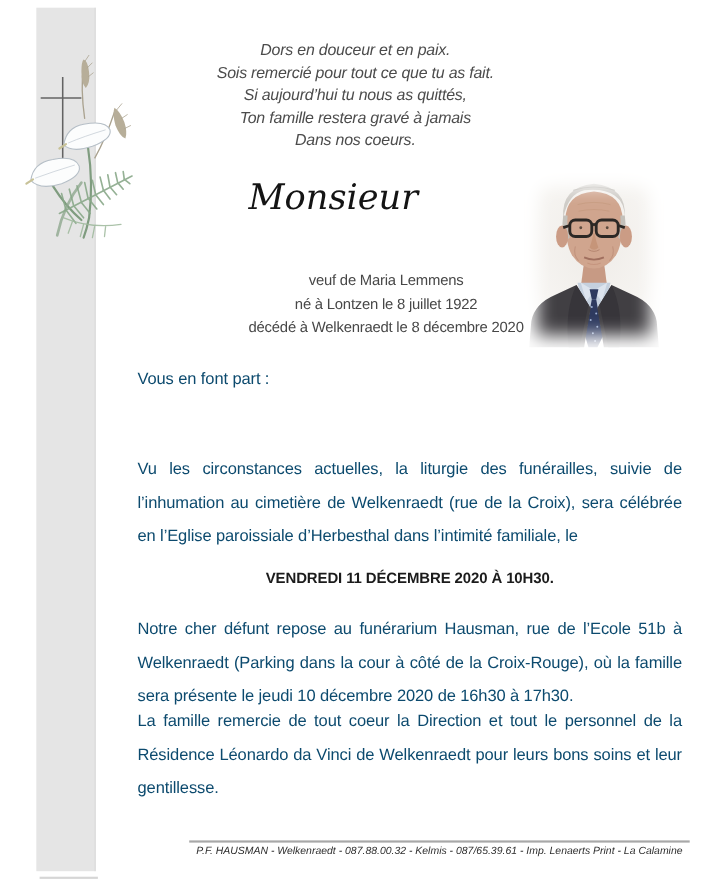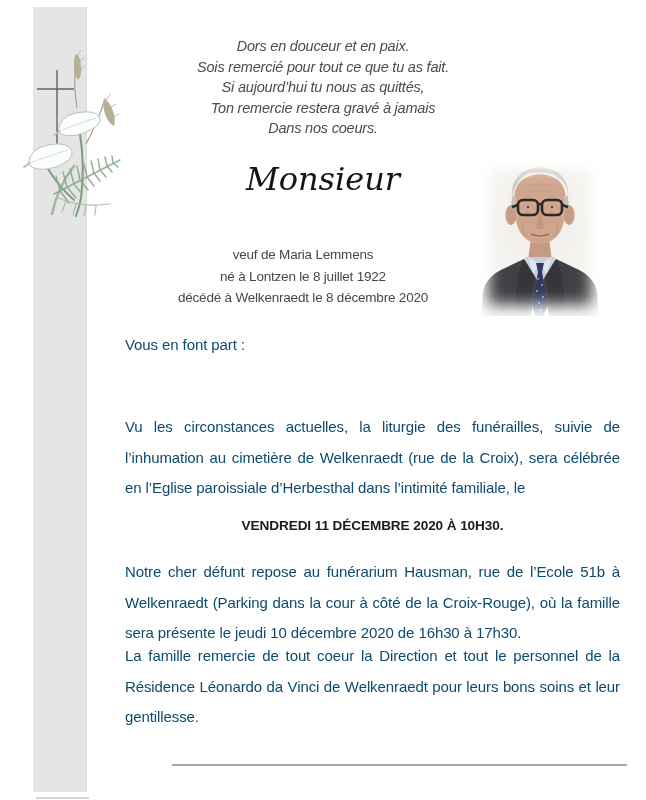--- a/index.html
+++ b/index.html
@@ -15,23 +15,23 @@
   .band-shadow{position:absolute;left:36px;top:797px;width:53px;height:2px;background:#d6d6d6;}
   .art{position:absolute;left:18px;top:46px;width:112px;height:175px;}
 
   
   .poem{position:absolute;left:93px;top:36px;width:460px;text-align:center;
         font-style:italic;font-size:14.5px;line-height:20.6px;color:#4c4c4c;letter-spacing:-0.2px;}
 
   
   .title,.name{position:absolute;left:33px;width:540px;text-align:center;color:#141414;
         font-family:"DejaVu Serif","Liberation Serif",serif;font-style:italic;}
-  .title{top:160px;font-size:32px;padding-left:20px;}
+  .title{top:160px;font-size:32px;}
   .name{top:198px;font-size:34px;letter-spacing:0.5px;}
-  .sub{position:absolute;left:33px;width:540px;text-align:center;font-size:13.5px;color:#474747;letter-spacing:-0.2px;}
+  .sub{position:absolute;left:33px;width:540px;text-align:center;font-size:13.5px;color:#474747;letter-spacing:-0.2px;padding-left:48px;}
   .rel{top:247px;}
   .birth{top:269px;}
   .death{top:290px;}
 
   
   .photo{position:absolute;left:477px;top:158px;width:126px;height:158px;}
   .photo svg{display:block;width:126px;height:158px;}
   .photo::after{content:'';position:absolute;inset:0;box-shadow:inset 0 0 16px 11px #ffffff;pointer-events:none;}
 
   
@@ -97,21 +97,21 @@
       <path d="M10,118 Q12,102 30,99 Q50,95 54,105 Q56,114 38,121 Q18,127 10,118 Z" fill="#fcfdfd" stroke="#b6bfc7" stroke-width="1"></path>
       <path d="M14,116 Q30,110 50,104" stroke="#ccd3d9" stroke-width="0.8" fill="none"></path>
       <path d="M12,117 L6,121" stroke="#c8c298" stroke-width="2" stroke-linecap="round"></path>
     </g>
   </svg>
 
   <div class="poem">
     <div class="poem-line">Dors en douceur et en paix.</div>
     <div class="poem-line">Sois remercié pour tout ce que tu as fait.</div>
     <div class="poem-line">Si aujourd’hui tu nous as quittés,</div>
-    <div class="poem-line">Ton remercie restera gravé à jamais</div>
+    <div class="poem-line">Ton famille restera gravé à jamais</div>
     <div class="poem-line">Dans nos coeurs.</div>
   </div>
 
   <div class="title">Monsieur</div>
   <div class="sub rel">veuf de Maria Lemmens</div>
   <div class="sub birth">né à Lontzen le 8 juillet 1922</div>
   <div class="sub death">décédé à Welkenraedt le 8 décembre 2020</div>
 
   <div class="photo">
     <svg viewBox="0 0 126 158" aria-hidden="true">
@@ -177,14 +177,15 @@
     </svg>
   </div>
 
   <p class="p p-intro">Vous en font part :</p>
   <p class="p p-ceremony just">Vu les circonstances actuelles, la liturgie des funérailles, suivie de l’inhumation au cimetière de Welkenraedt (rue de la Croix), sera célébrée en l’Eglise paroissiale d’Herbesthal dans l’intimité familiale, le</p>
   <p class="p p-date">VENDREDI 11 DÉCEMBRE 2020 À 10H30.</p>
   <p class="p p-repose just">Notre cher défunt repose au funérarium Hausman, rue de l’Ecole 51b à Welkenraedt (Parking dans la cour à côté de la Croix-Rouge), où la famille sera présente le jeudi 10 décembre 2020 de 16h30 à 17h30.</p>
   <p class="p p-thanks just">La famille remercie de tout coeur la Direction et tout le personnel de la Résidence Léonardo da Vinci de Welkenraedt pour leurs bons soins et leur gentillesse.</p>
 
   <div class="frule"></div>
+  <div class="ftext">P.F. HAUSMAN  -  Welkenraedt - 087.88.00.32 - Kelmis - 087/65.39.61 - Imp. Lenaerts Print - La Calamine</div>
 
 </div>
 
 </body></html>

